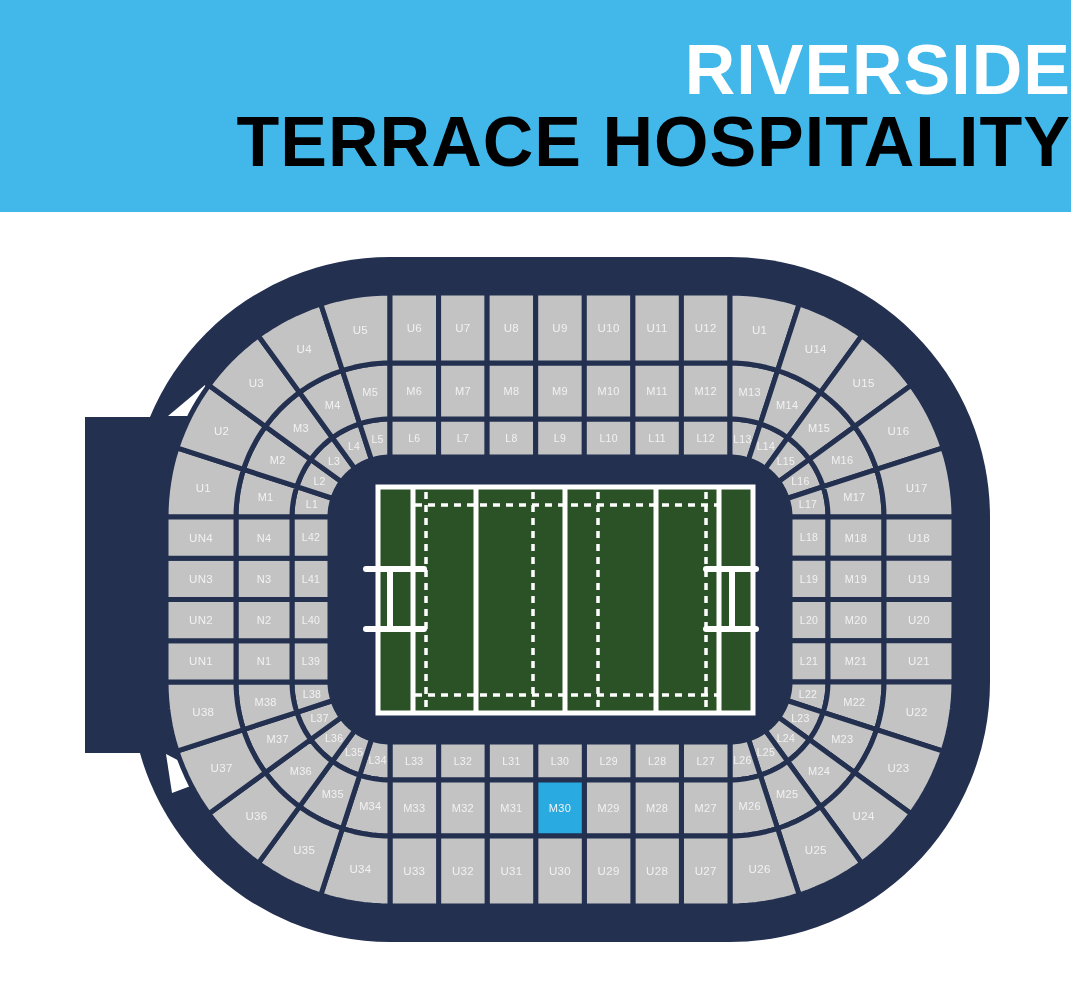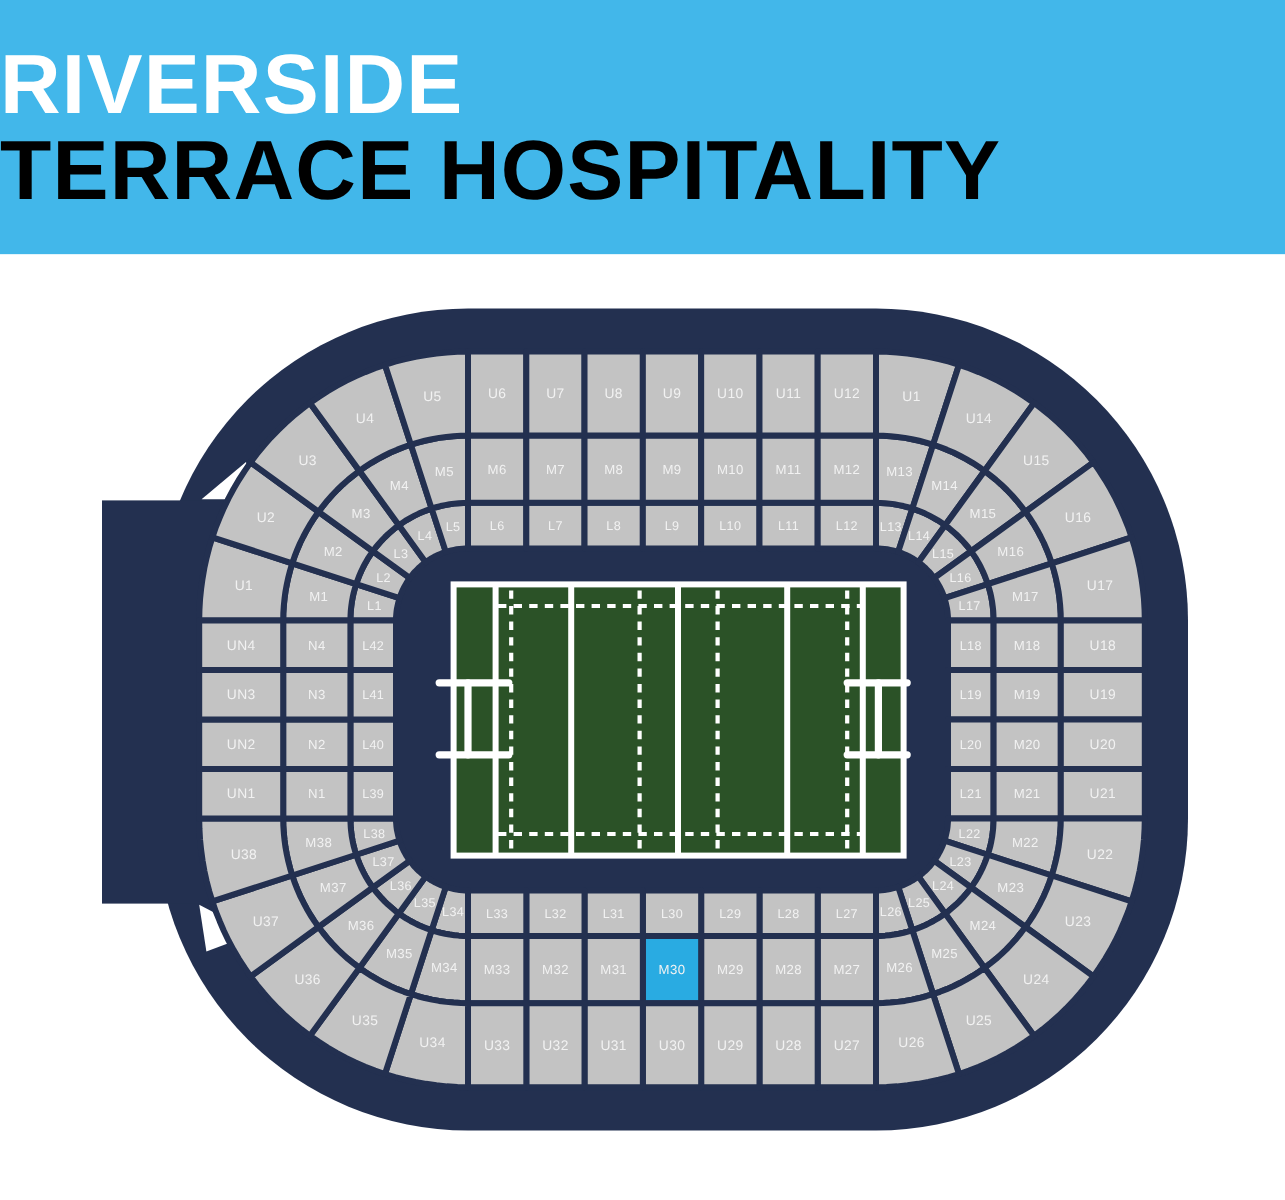--- a/index.html
+++ b/index.html
@@ -10,21 +10,21 @@
     height: 1000px;
     overflow: hidden;
     font-family: "Liberation Sans", sans-serif;
   }
   .header {
     width: 1071px;
     height: 212px;
     background: #42B7EA;
     display: flex;
     flex-direction: column;
-    align-items: flex-start;
+    align-items: flex-end;
     justify-content: center;
   }
   .header-line {
     color: #FFFFFF;
     font-size: 70px;
     font-weight: 700;
     line-height: 72px;
     letter-spacing: 1px;
     text-align: center;
     white-space: nowrap;

